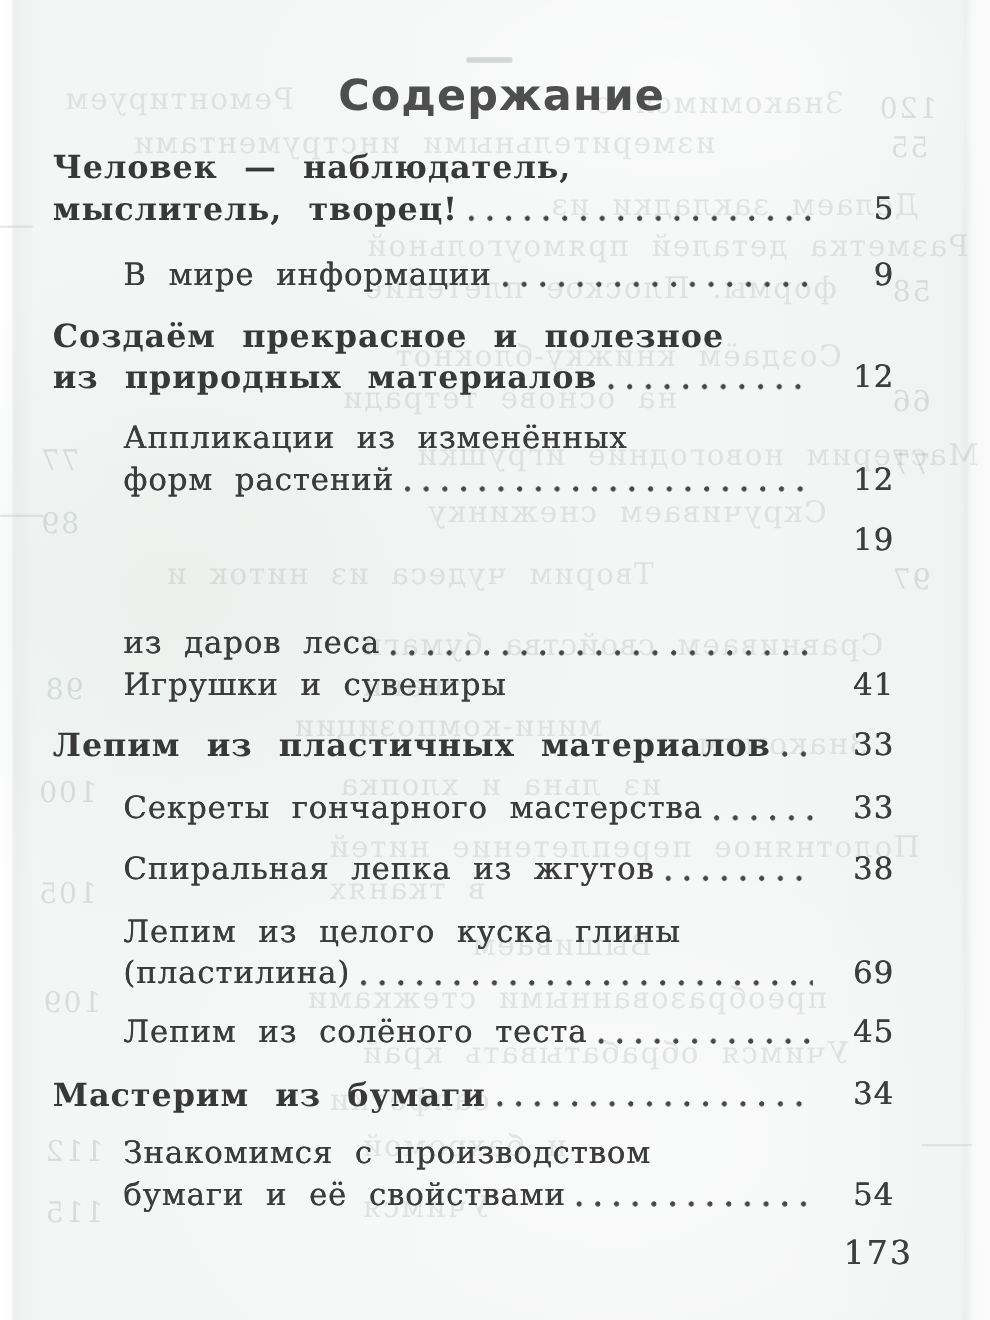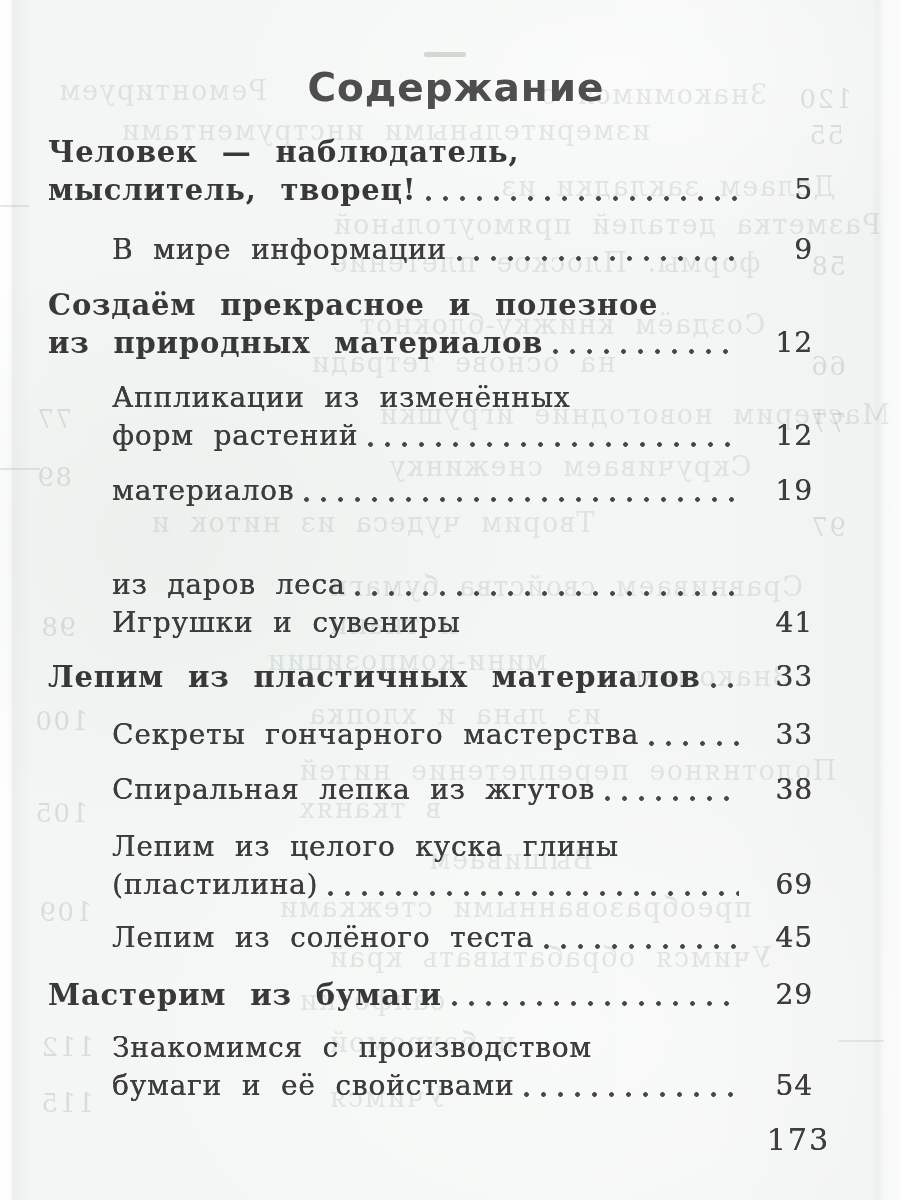--- a/index.html
+++ b/index.html
@@ -142,24 +142,20 @@
         <div class="eline lastline">
           <span>форм растений</span>
           <span class="leader"></span>
         </div>
       </div>
       <div class="pnum">12</div>
     </div>
 
     <div class="entry section" style="top:472px">
       <div class="etext">
-        <div class="eline lastline">
-          <span>материалов</span>
-          <span class="leader"></span>
-        </div>
       </div>
       <div class="pnum">19</div>
     </div>
 
     <div class="entry section" style="top:566px">
       <div class="etext">
         <div class="eline lastline">
           <span>из даров леса</span>
           <span class="leader"></span>
         </div>
@@ -219,21 +215,21 @@
       <div class="pnum">45</div>
     </div>
 
     <div class="entry chapter" style="top:976px">
       <div class="etext">
         <div class="eline lastline">
           <span>Мастерим из бумаги</span>
           <span class="leader"></span>
         </div>
       </div>
-      <div class="pnum">29</div>
+      <div class="pnum">34</div>
     </div>
 
     <div class="entry section" style="top:1029px">
       <div class="etext">
         <div class="eline">Знакомимся с производством</div>
         <div class="eline lastline">
           <span>бумаги и её свойствами</span>
           <span class="leader"></span>
         </div>
       </div>

